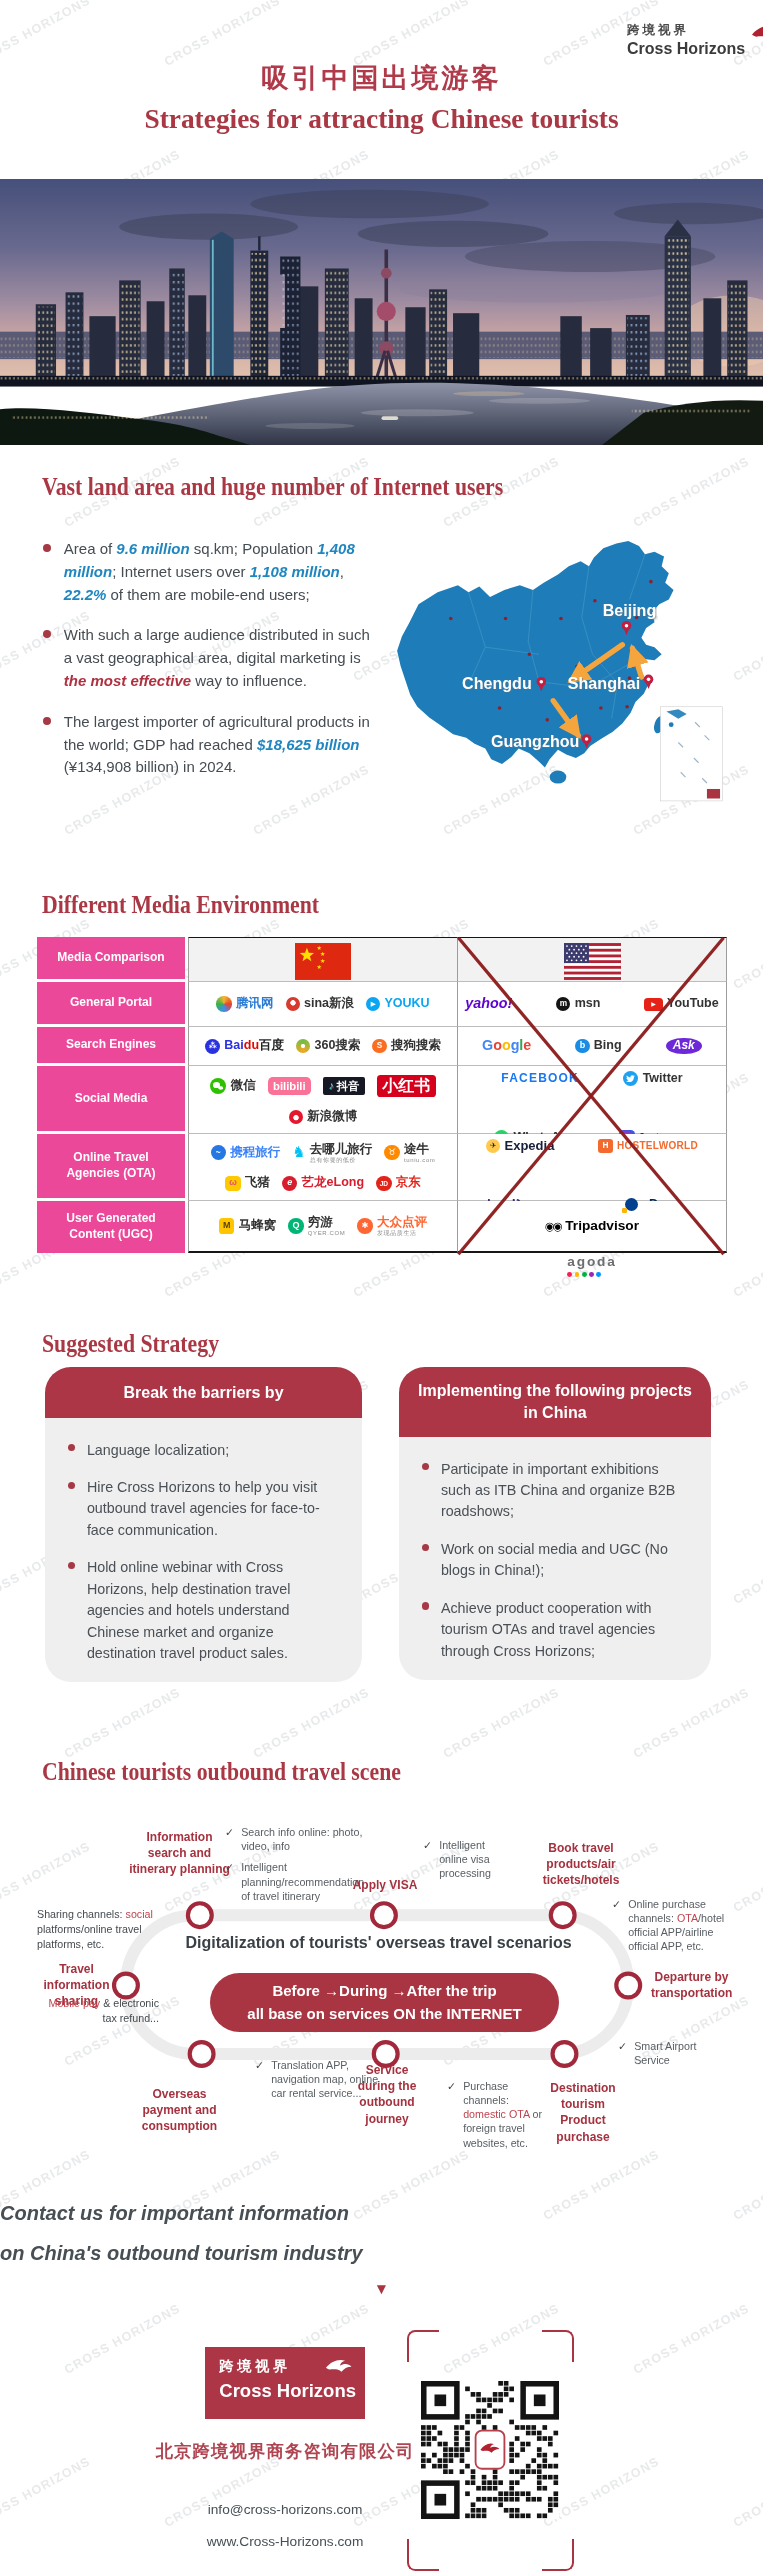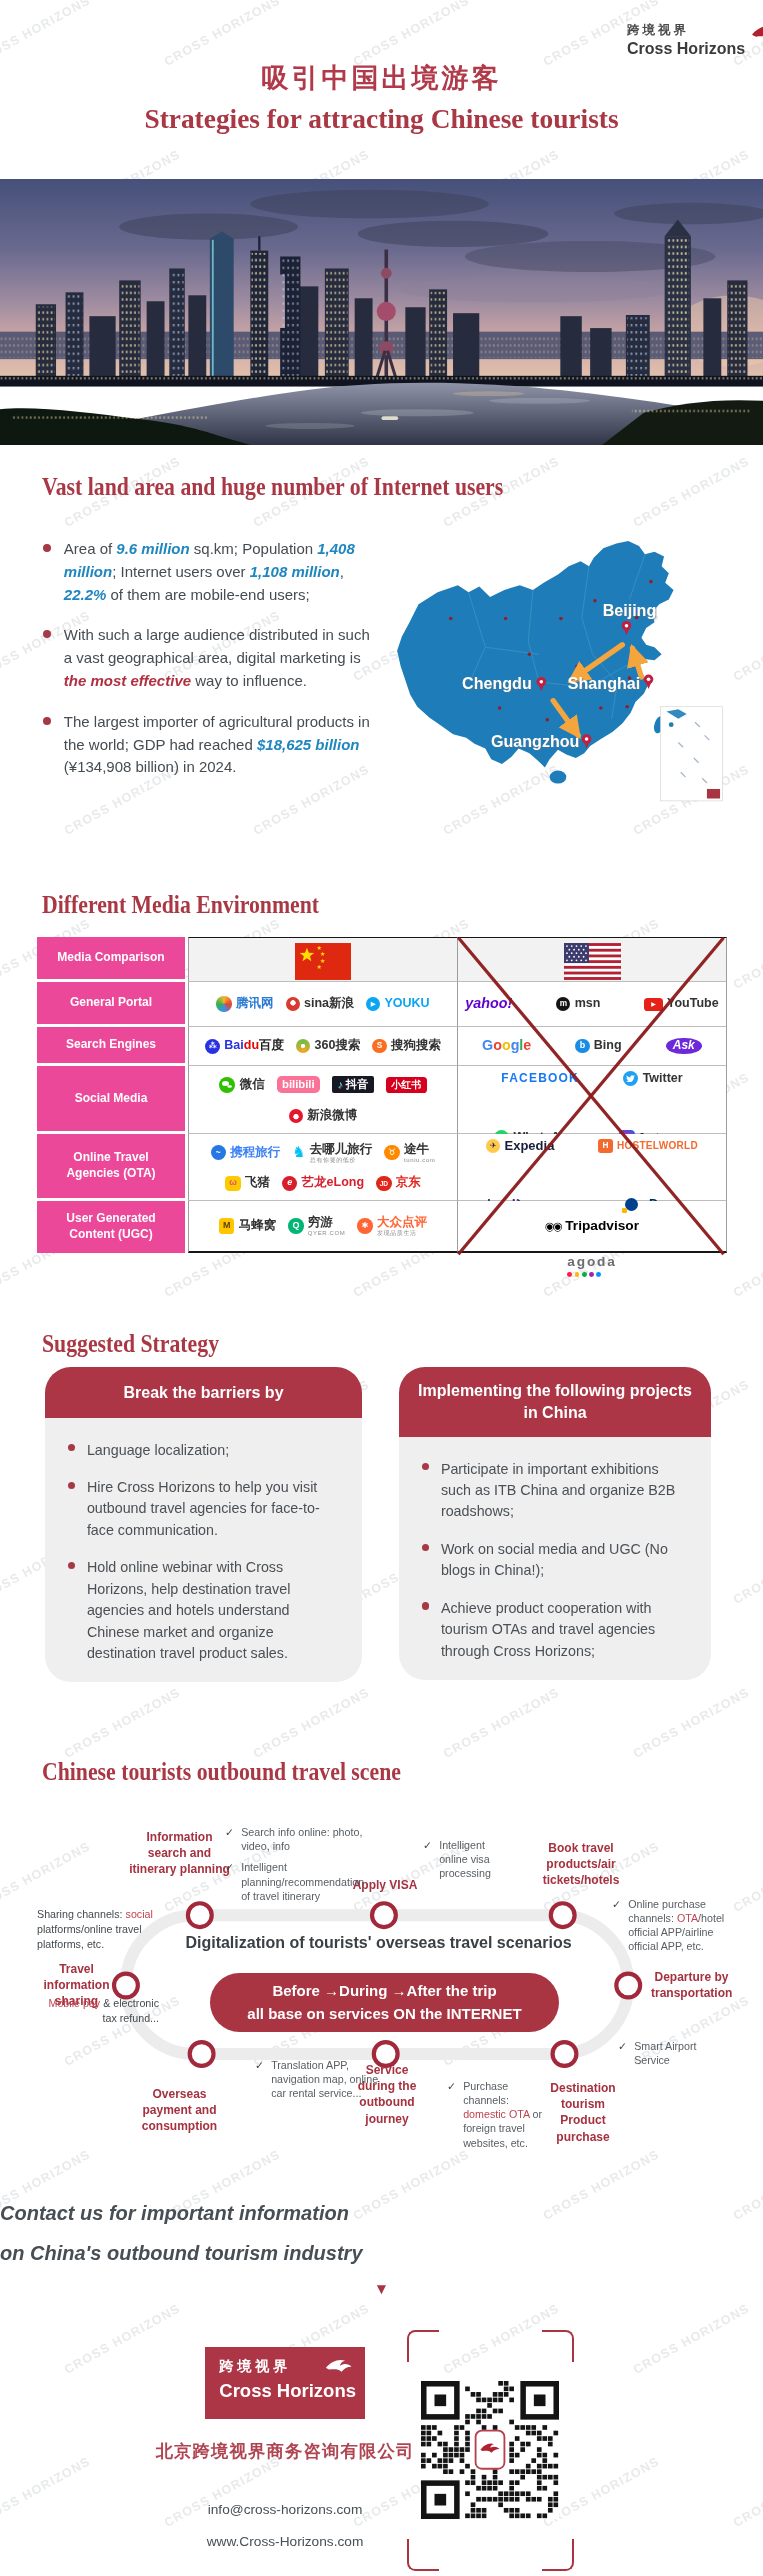--- a/index.html
+++ b/index.html
@@ -52,21 +52,21 @@
   .ic-sogou{width:14.3px;height:14.3px;background:#fb6d21;font-size:8.3px;}
   .gb{color:#4285F4;}.gr{color:#EA4335;}.gy{color:#FBBC05;}.gg{color:#34A853;}
   .t-google{font-size:14.3px;}
   .ic-bing{width:14.3px;height:14.3px;background:#1b8ce3;font-size:9px;}
   .lbl-ask{background:#6d28d9;color:#fff;border-radius:50%;padding:1.8px 7.2px;font-style:italic;font-size:12px;}
   .ic-wechat{width:16px;height:16px;background:#2dc100;position:relative;}
   .ic-wechat::before{content:"";width:7.2px;height:5.4px;background:#fff;border-radius:50%;box-shadow:4.2px 3px 0 -1.2px #fff;position:absolute;left:2.4px;top:4.2px;}
   .lbl-bili{background:#fb7299;color:#fff;padding:2.4px 5.4px;border-radius:4.8px;font-size:11.3px;}
   .lbl-douyin{background:#161823;color:#fff;padding:2.4px 5.4px;border-radius:2px;font-size:11.3px;display:inline-flex;align-items:center;gap:3px;}
   .lbl-douyin::before{content:"♪";color:#25f4ee;text-shadow:0.9px 0.9px 0 #fe2c55;font-size:10.7px;}
-  .lbl-xhs{background:#d6001c;color:#fff;padding:2.4px 5.4px;border-radius:3.6px;font-size:10px;text-align:right;}
+  .lbl-xhs{background:#d6001c;color:#fff;padding:2.4px 5.4px;border-radius:3.6px;font-size:16px;text-align:right;}
   .ic-weibo{width:14.3px;height:14.3px;background:radial-gradient(circle at 50% 55%,#fff 0 2.4px,#e6162d 3px);}
   .t-fb{color:#1877f2;letter-spacing:1.2px;font-size:12px;}
   .ic-twitter{width:15.5px;height:15.5px;background:#1da1f2;}
   .ic-whatsapp{width:15.5px;height:15.5px;background:#25d366;font-size:8.3px;}
   .ic-ig{width:15.5px;height:15.5px;border-radius:4.2px;background:radial-gradient(circle at 30% 110%,#fdf497 0%,#fd5949 45%,#d6249f 60%,#285AEB 90%);font-size:7.8px;}
   .t-ig{font-family:"Liberation Serif","DejaVu Serif",serif;font-style:italic;font-size:12px;color:#262626;}
   .ic-telegram{width:15.5px;height:15.5px;background:#29a9eb;}
   .ic-telegram i{display:inline-block;transform:rotate(-38deg);font-style:normal;font-size:7.8px;margin-left:-1.2px;}
   .lbl-signal{background:#3a76f0;color:#fff;padding:3px 6.6px;border-radius:4.2px;font-size:11.3px;}
   .ic-ctrip{width:15.5px;height:15.5px;background:#2577e3;font-size:8.3px;}

